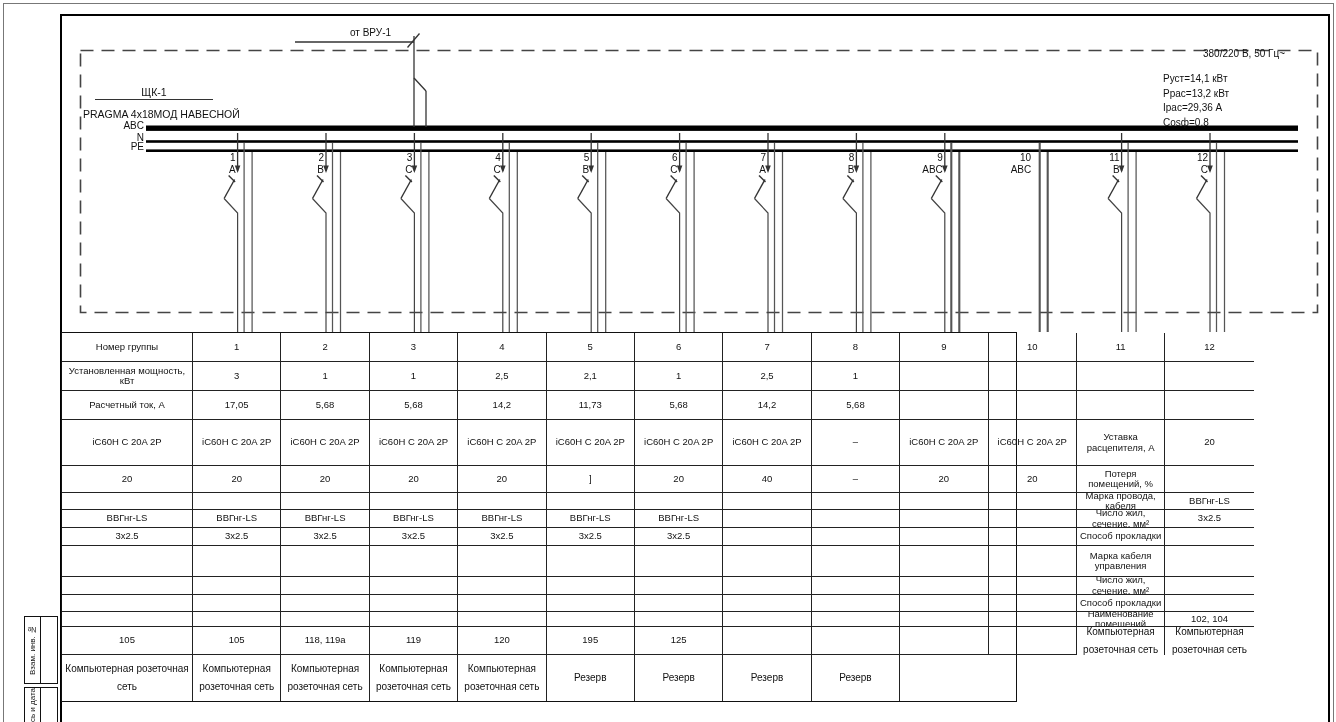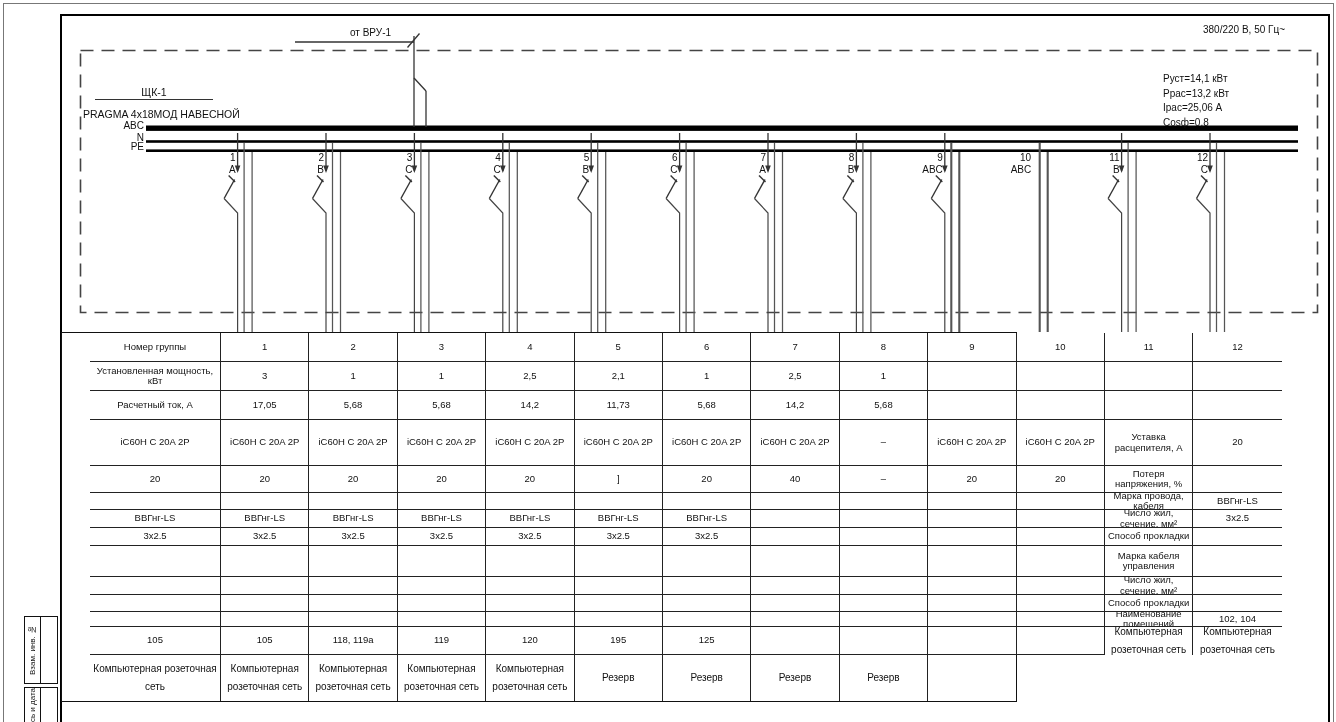--- a/index.html
+++ b/index.html
@@ -4,36 +4,36 @@
 <style>
   html,body{margin:0;padding:0;background:#fff;}
   .page{position:relative;width:1336px;height:722px;background:#fff;overflow:hidden;
         font-family:"Liberation Sans","DejaVu Sans",sans-serif;color:#111;}
   .outer-border{position:absolute;left:3px;top:3px;width:1329px;height:740px;
         border:1px solid #777;}
   .frame{position:absolute;left:60px;top:14px;width:1270px;height:740px;
         border:2.5px solid #000;box-sizing:border-box;}
   svg.diagram{position:absolute;left:0;top:0;z-index:1;}
   .lbl{position:absolute;z-index:3;white-space:nowrap;}
-  .supply-label{left:1203px;top:24px;font-size:10px;}
+  .supply-label{left:1203px;top:48px;font-size:10px;}
   .feeder-label{left:350px;top:27px;font-size:10px;}
   .panel-name{left:95px;top:86px;width:118px;text-align:center;font-size:10.5px;}
   .panel-underline{position:absolute;left:95px;top:99px;width:118px;height:0;
         border-top:1.4px solid #333;z-index:3;}
   .panel-type{left:83px;top:108px;font-size:10.5px;}
   .params{position:absolute;left:1163px;top:72px;z-index:3;font-size:10px;line-height:14.5px;}
   .bus-lbl{font-size:10px;width:40px;text-align:right;left:104px;}
   .bus-lbl.abc{top:120px;}
   .bus-lbl.n{top:132px;}
   .bus-lbl.pe{top:141px;}
   .grp{position:absolute;z-index:3;width:44px;text-align:right;font-size:10px;line-height:11.5px;top:152px;}
   
   .spec-table{position:absolute;left:61px;top:332px;width:956px;z-index:2;
         display:grid;grid-template-columns:131px repeat(12,88.4px);
-        border:1.6px solid #111;box-sizing:border-box;background:transparent;padding-left:28px;}
+        border:1.6px solid #111;box-sizing:border-box;background:transparent;}
   .cell{border-right:1px solid #222;border-bottom:1px solid #222;
         display:flex;align-items:center;justify-content:center;text-align:center;
         font-size:9.5px;line-height:10.5px;overflow:hidden;background:transparent;}
   .cell:nth-child(13n){border-right:none;}
   .cell.rowlabel{font-size:9.5px;padding:0 2px;}
   .cell.consumer{font-size:10px;line-height:18px;}
   
   .stamp{position:absolute;left:24px;width:34px;border:1.8px solid #111;
         box-sizing:border-box;display:flex;z-index:2;background:#fff;}
   .stamp1{top:616px;height:68px;}
@@ -144,21 +144,21 @@
 
   <div class="lbl supply-label">380/220 В, 50 Гц~</div>
   <div class="lbl feeder-label">от ВРУ-1</div>
   <div class="lbl panel-name">ЩК-1</div>
   <div class="panel-underline"></div>
   <div class="lbl panel-type">PRAGMA 4х18МОД НАВЕСНОЙ</div>
 
   <div class="params">
     <div>Руст=14,1 кВт</div>
     <div>Ррас=13,2 кВт</div>
-    <div>Iрас=25,06 А</div>
+    <div>Iрас=29,36 А</div>
     <div>Cosф=0,8</div>
   </div>
 
   <div class="lbl bus-lbl abc">ABC</div>
   <div class="lbl bus-lbl n">N</div>
   <div class="lbl bus-lbl pe">PE</div>
 
   <div id="group-labels">
       <div class="grp" style="left: 191.6px;">
         <div>1</div>
@@ -267,21 +267,21 @@
       <div class="cell">20</div>
       <div class="cell">20</div>
       <div class="cell">20</div>
       <div class="cell">20</div>
       <div class="cell">]</div>
       <div class="cell">20</div>
       <div class="cell">40</div>
       <div class="cell">–</div>
       <div class="cell">20</div>
       <div class="cell">20</div>
-      <div class="cell rowlabel">Потеря напряжения, %</div>
+      <div class="cell rowlabel">Потеря помещений, %</div>
       <div class="cell"></div>
       <div class="cell"></div>
       <div class="cell"></div>
       <div class="cell"></div>
       <div class="cell"></div>
       <div class="cell"></div>
       <div class="cell"></div>
       <div class="cell"></div>
       <div class="cell"></div>
       <div class="cell"></div>

